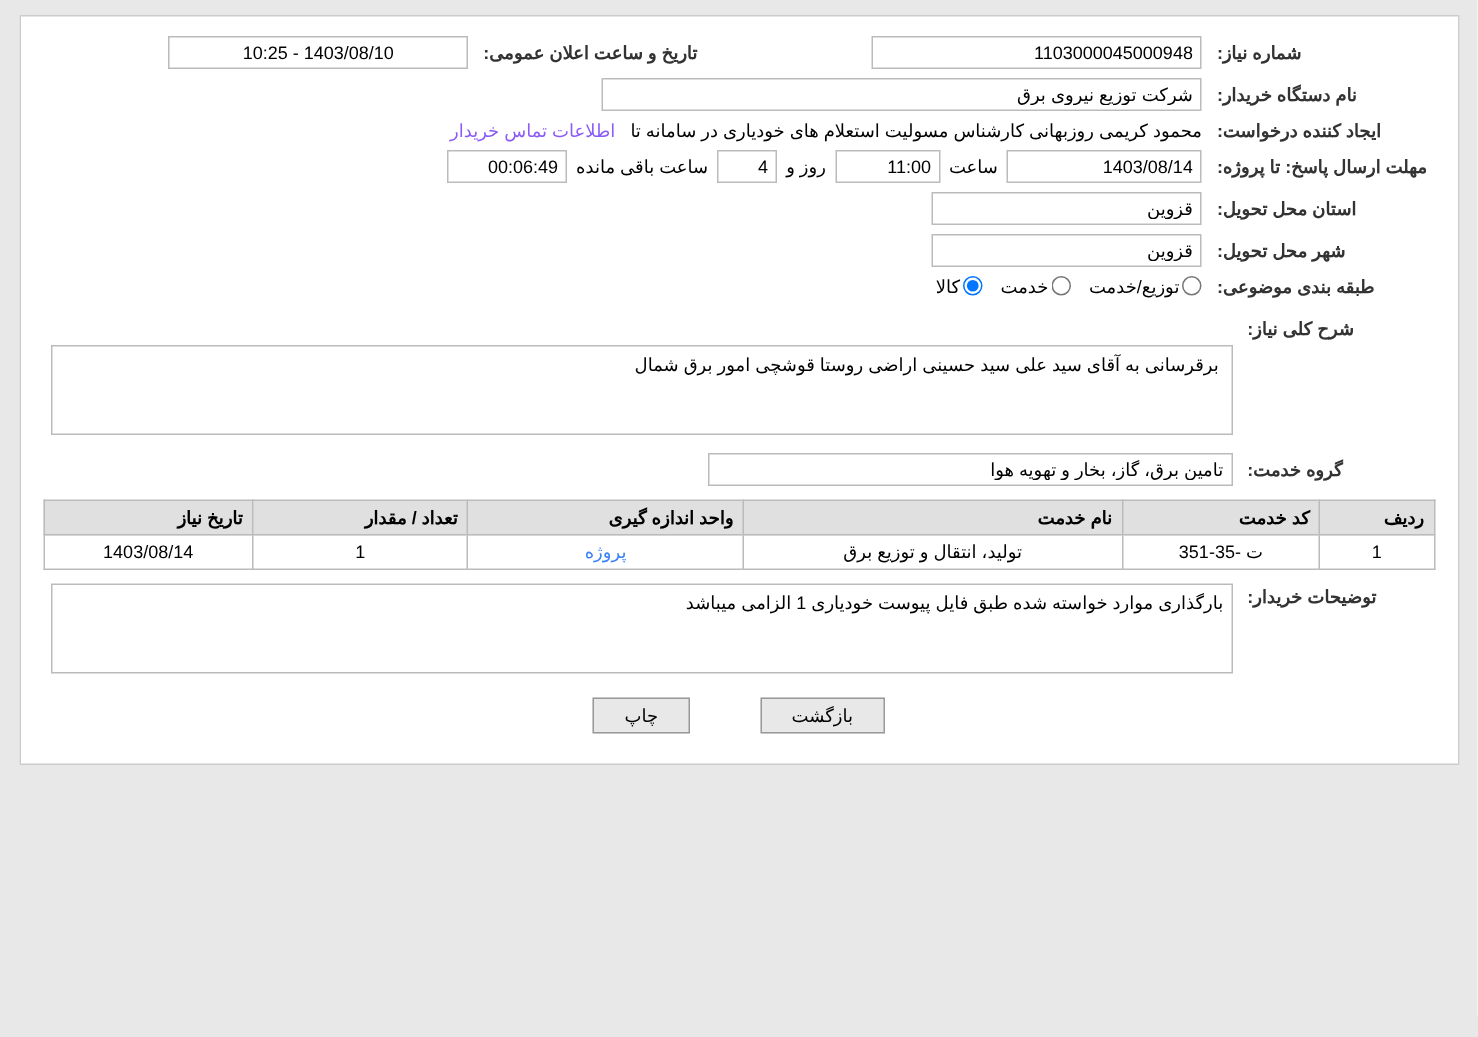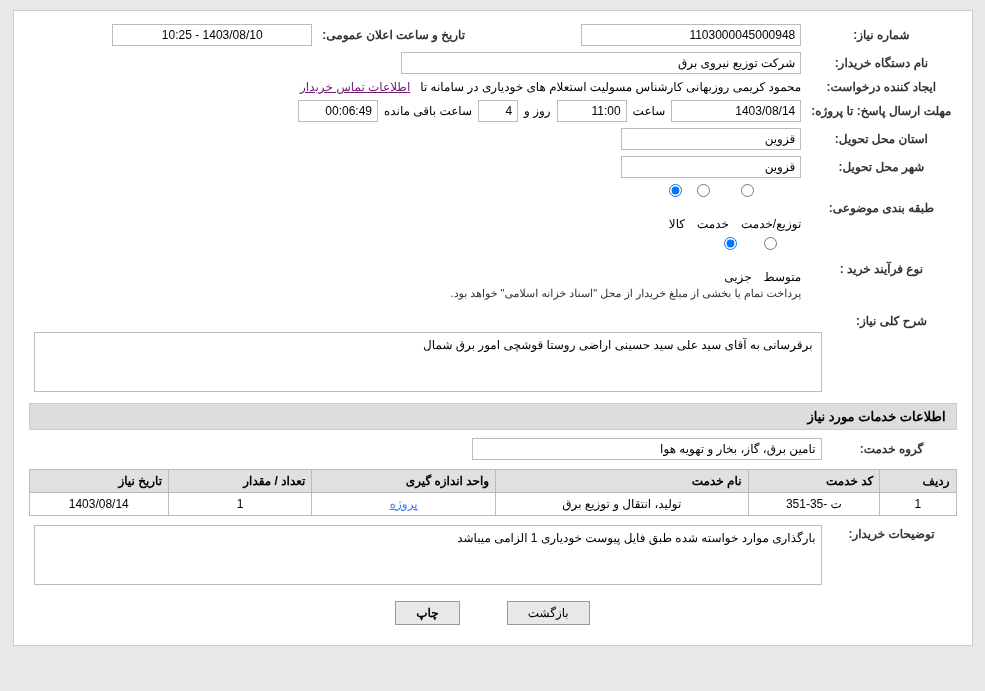--- a/index.html
+++ b/index.html
@@ -35,21 +35,21 @@
       width: 100%;
       border-collapse: collapse;
       margin-bottom: 6px;
     }
     .info-table td {
       padding: 3px 5px;
       font-size: 12px;
       vertical-align: middle;
     }
     .label-cell {
-      text-align: center;
+      text-align: left;
       white-space: nowrap;
       color: #333;
       font-weight: bold;
       width: 130px;
     }
     .value-cell {
       text-align: right;
     }
     .input-box {
       border: 1px solid #bbb;
@@ -66,22 +66,21 @@
     .date-range-box {
       border: 1px solid #bbb;
       background: #fff;
       padding: 2px 5px;
       font-size: 12px;
       height: 22px;
       width: 260px;
       text-align: center;
     }
     .link-blue {
-      color: #701a75;
-      text-decoration: underline;
+      color: #8b5cf6;
       cursor: pointer;
     }
     .row-inline {
       display: flex;
       align-items: center;
       gap: 6px;
       flex-wrap: nowrap;
     }
     .section-header {
       background: #ddd;
@@ -133,36 +132,34 @@
     }
     .btn {
       padding: 4px 20px;
       font-size: 12px;
       font-family: Tahoma, Arial, sans-serif;
       border: 1px solid #999;
       cursor: pointer;
     }
     .btn-print {
       background: #e8e8e8;
-      font-weight: bold;
     }
     .btn-back {
       background: #e8e8e8;
       margin-left: 32px;
     }
     .radio-group {
       display: flex;
       gap: 12px;
       align-items: center;
     }
     .radio-item {
       display: flex;
-      align-items: flex-end;
-      gap: 20px;
-      flex-direction: column;
+      align-items: flex-start;
+      gap: 2px;
     }
     .shaded-box {
       border: 1px solid #bbb;
       background: #fff;
       padding: 5px 8px;
       min-height: 60px;
       text-align: right;
       direction: rtl;
       font-size: 12px;
       margin-top: 20px;
@@ -246,55 +243,36 @@
               <span>خدمت</span>
             </div>
             <div class="radio-item">
               <input type="radio" name="category" checked="" style="">
               <span>کالا</span>
             </div>
           </div>
         </td>
       </tr>
 
-      <tr>
-        <td class="label-cell">نوع فرآیند خرید :</td>
-        <td colspan="4" class="value-cell">
-          <div style="display:flex; flex-direction:column; gap:3px;">
-            <div class="radio-group">
-              <div class="radio-item">
-                <input type="radio" name="process" style="">
-                <span>متوسط</span>
-              </div>
-              <div class="radio-item">
-                <input type="radio" name="process" checked="" style="">
-                <span>جزیی</span>
-              </div>
-            </div>
-            <div style="font-size:11px; color:#333;">پرداخت تمام یا بخشی از مبلغ خریدار از محل "اسناد خزانه اسلامی" خواهد بود.</div>
-          </div>
-        </td>
-      </tr>
     </tbody>
       </table>
 
     <table class="info-table">
       <tbody>
           <tr>
         <td class="label-cell" style="vertical-align:top; padding-top:5px;">شرح کلی نیاز:</td>
         <td>
           <div class="shaded-box">
             <span>برقرسانی به آقای سید علی سید حسینی اراضی روستا قوشچی امور برق شمال</span>
           </div>
         </td>
       </tr>
     </tbody>
       </table>
 
-    <div class="section-header">اطلاعات خدمات مورد نیاز</div>
 
     <table class="info-table">
       <tbody>
           <tr>
         <td class="label-cell">گروه خدمت:</td>
         <td>
           <input class="input-box" type="text" readonly="" style="width: 350px;" value="تامین برق، گاز، بخار و تهویه هوا">
         </td>
       </tr>
     </tbody>

